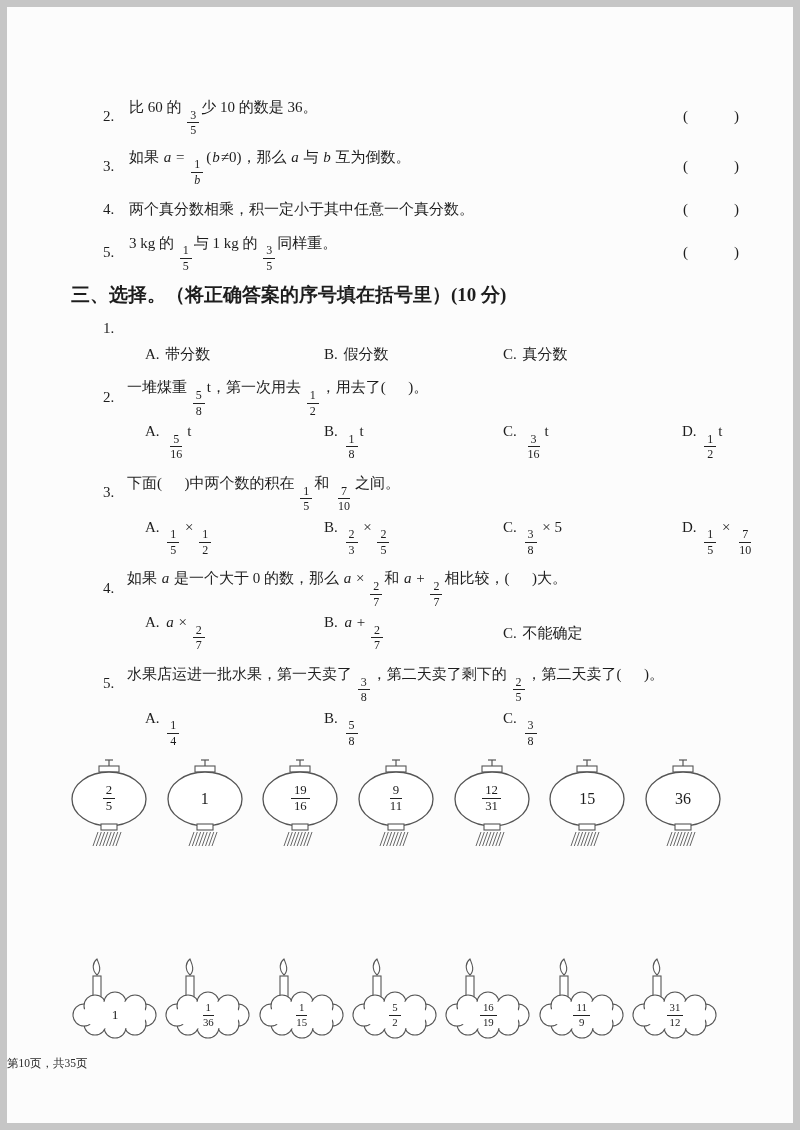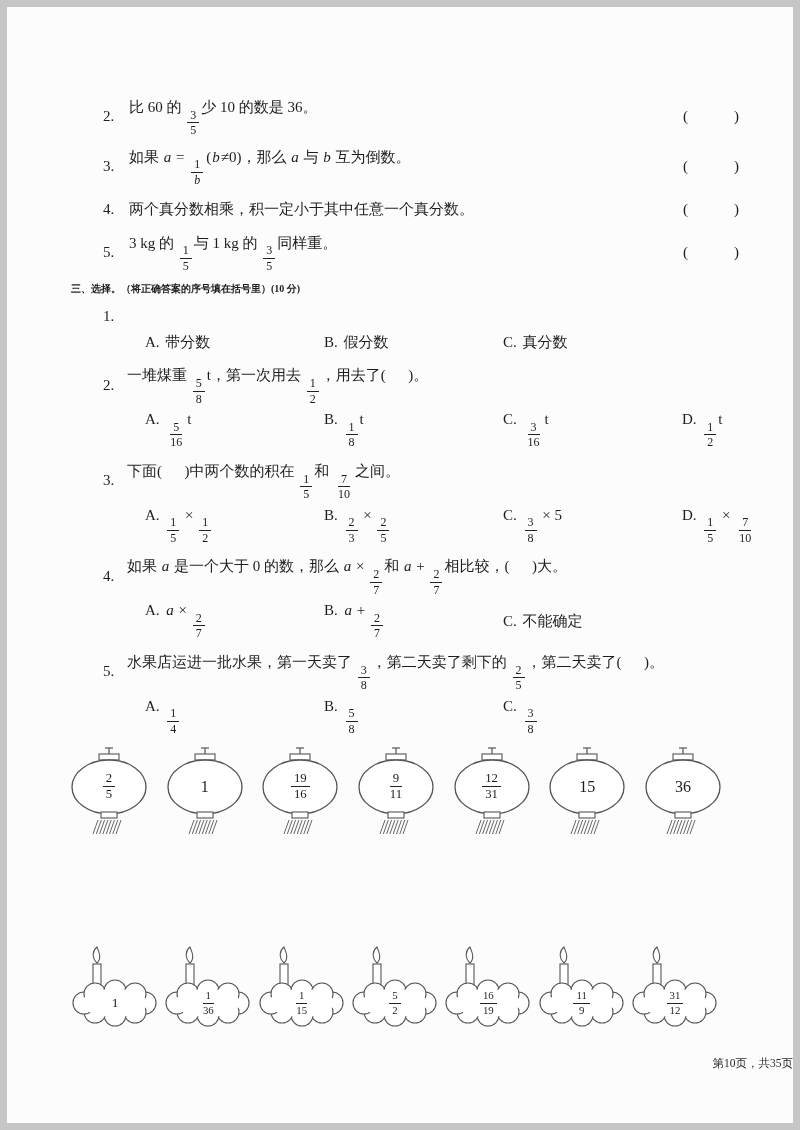--- a/index.html
+++ b/index.html
@@ -13,21 +13,21 @@
   .paper { position:absolute; inset:7px; background:#fcfcfc; padding-top:90px; overflow:hidden; font-size:15px; }
 
   
   .tf { display:flex; align-items:center; padding:0 54px 0 96px; margin-bottom:10px; min-height:26px; }
   .num { width:26px; flex:none; }
   .rich { line-height:1.45; white-space:pre-wrap; }
   .paren { margin-left:auto; flex:none; }
   .pgap { display:inline-block; width:46px; }
 
   
-  .sec { font-weight:bold; font-size:10px; padding:0 40px 0 64px; margin:10px 0 5px; }
+  .sec { font-weight:bold; font-size:19px; padding:0 40px 0 64px; margin:10px 0 5px; }
 
   
   .q { padding-left:96px; margin-top:12px; }
   .q-head { display:flex; align-items:center; }
   .q-head .num { width:24px; }
   .opts { display:flex; align-items:center; padding-left:19px; margin-top:6px; min-height:22px; }
   .opt { width:156px; flex:none; white-space:pre-wrap;margin-left:23px; }
   .opt-label { margin-right:2px; }
 
   
@@ -41,21 +41,21 @@
   .lanterns, .candles { display:flex; justify-content:space-between; }
   .lanterns { padding:10px 66px 0 58px; }
   .candles { margin-top:108px; padding:0 72px 0 62px; }
   .lantern { position:relative; width:88px; height:92px; flex:none; }
   .lantern-val { position:absolute; left:0; top:14px; width:88px; height:54px;
                  display:flex; align-items:center; justify-content:center; font-size:16px; }
   .candle { position:relative; width:92px; height:84px; flex:none; }
   .candle-val { position:absolute; left:0; top:44px; width:92px; height:27px;
                 display:flex; align-items:center; justify-content:center; font-size:13.5px; }
 
-  .footer { position:absolute; left:0; right:0; bottom:52px; text-align:right;
+  .footer { position:absolute; left:0; right:0; bottom:52px; text-align:left;
             font-size:11.5px; color:#2a2a2a; }
   svg { display:block; }
 </style>
 </head>
 <body>
 
 <div class="sheet">
   <div class="paper">
 
     <div>

